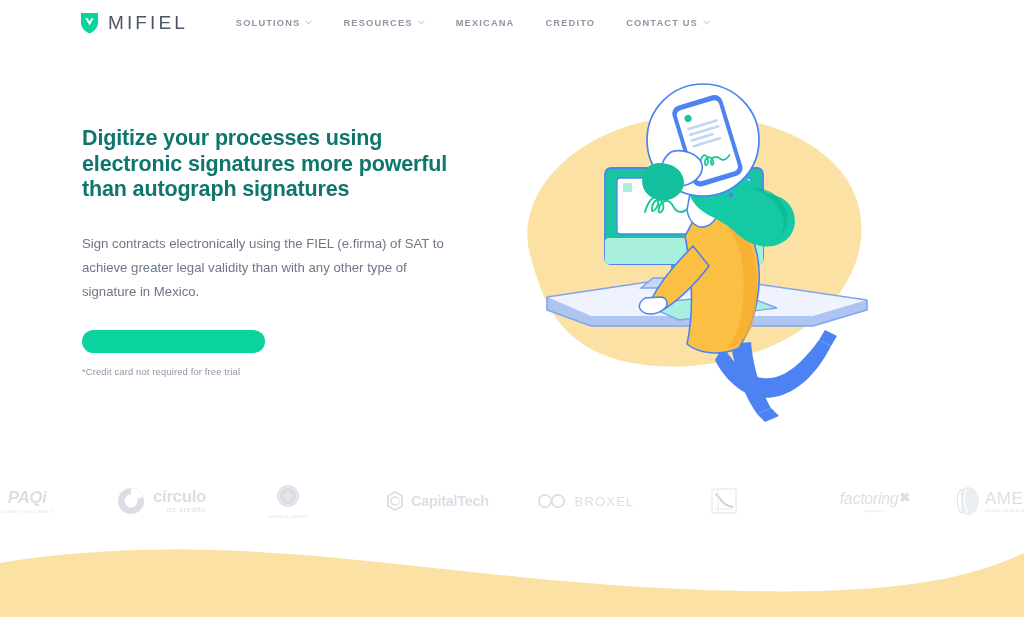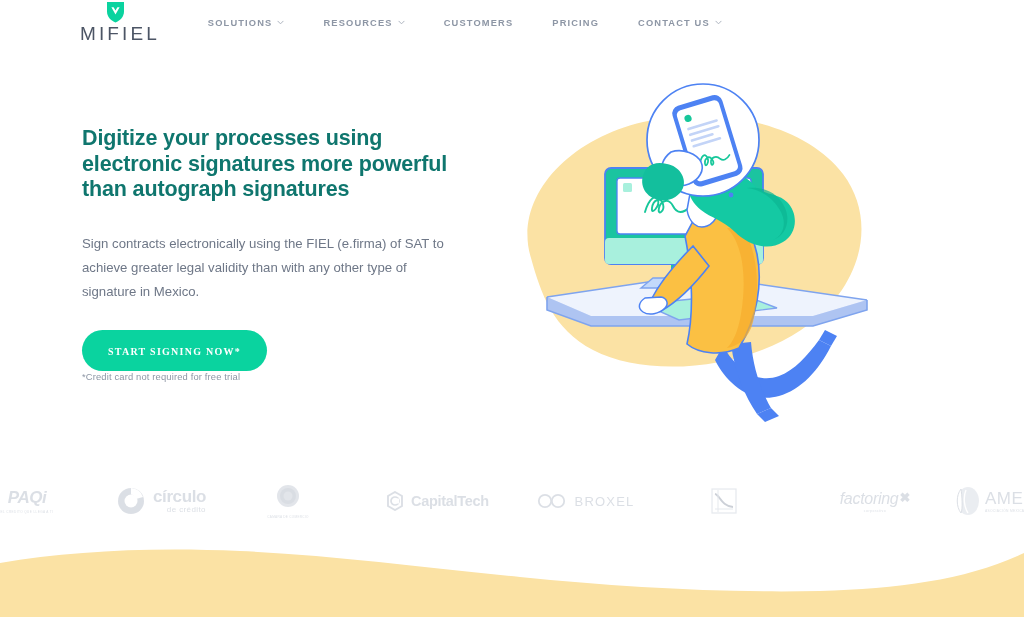--- a/index.html
+++ b/index.html
@@ -14,28 +14,28 @@
   }
 
   .page { position:relative; width:1024px; height:617px; background:#fff; overflow:hidden; }
 
   
   .header {
     position:absolute; top:0; left:0; width:1024px; height:45px;
     display:flex; align-items:center; z-index:40;
   }
 
-  .brand { display:flex; align-items:center; margin-left:80px;flex-direction:column; }
+  .brand { display:flex; align-items:center; margin-left:80px; }
   .brand-mark { width:19px; height:22px; margin-right:9px; display:block; }
   .brand-word {
     font-size:19px; letter-spacing:3.1px; color:#4c5565;
     font-weight:400;
   }
 
-  .nav { display:flex; margin-left:48px; gap:39px; }
+  .nav { display:flex; margin-left:48px; gap:31px; }
   .nav-item {
     display:flex; align-items:center; gap:5px;
     font-size:9.3px; letter-spacing:1.15px; color:#8d96a5;
     font-weight:700; white-space:nowrap; cursor:pointer;
   }
   .chev { width:7px; height:5px; display:block; opacity:.85; }
 
   .header-right {
     margin-left:auto; margin-right:80px;
     display:flex; align-items:center; gap:22px;
@@ -58,23 +58,23 @@
     font-size:21.5px; line-height:25.5px; font-weight:700;
     color:#0f766e; letter-spacing:-0.15px; max-width:382px;
   }
   .subcopy {
     margin-top:29px; font-size:13.2px; line-height:24px;
     color:#6e7787; max-width:382px; font-weight:400;
   }
   .cta-hero {
     margin-top:26px; display:inline-block;
     background:#0ad39f; color:#fff; border:none; border-radius:21px;
-    padding:4px 26px; height:41px; line-height:35px;
+    padding:11px 26px; height:23px; line-height:35px;
     font-size:10px; letter-spacing:1.25px; font-weight:700;
-    font-family:Liberation Serif, serif; cursor:pointer; white-space:nowrap;
+    font-family:Liberation Sans, sans-serif; cursor:pointer; white-space:nowrap;
   }
   .disclaimer {
     margin-top:0; font-size:9.4px; color:#8d96a5; letter-spacing:.15px;
   }
 
   
   .hero-art { position:absolute; left:495px; top:78px; width:400px; height:340px; z-index:10; }
   .hero-art svg { display:block; width:400px; height:340px; overflow:visible; }
 
   
@@ -118,25 +118,25 @@
       </div>
 
       <div class="nav-item">
         <span>RESOURCES</span>
         <svg class="chev" viewBox="0 0 8 5">
           <path d="M1 1 L4 4 L7 1" fill="none" stroke="#9ca4b2" stroke-width="1.1" stroke-linecap="round"></path>
         </svg>
       </div>
 
       <div class="nav-item">
-        <span>CUSTOMERS</span>
-      </div>
-
-      <div class="nav-item">
-        <span>PRICING</span>
+        <span>MEXICANA</span>
+      </div>
+
+      <div class="nav-item">
+        <span>CREDITO</span>
       </div>
 
       <div class="nav-item">
         <span>CONTACT US</span>
         <svg class="chev" viewBox="0 0 8 5">
           <path d="M1 1 L4 4 L7 1" fill="none" stroke="#9ca4b2" stroke-width="1.1" stroke-linecap="round"></path>
         </svg>
       </div>
 
     </div>

